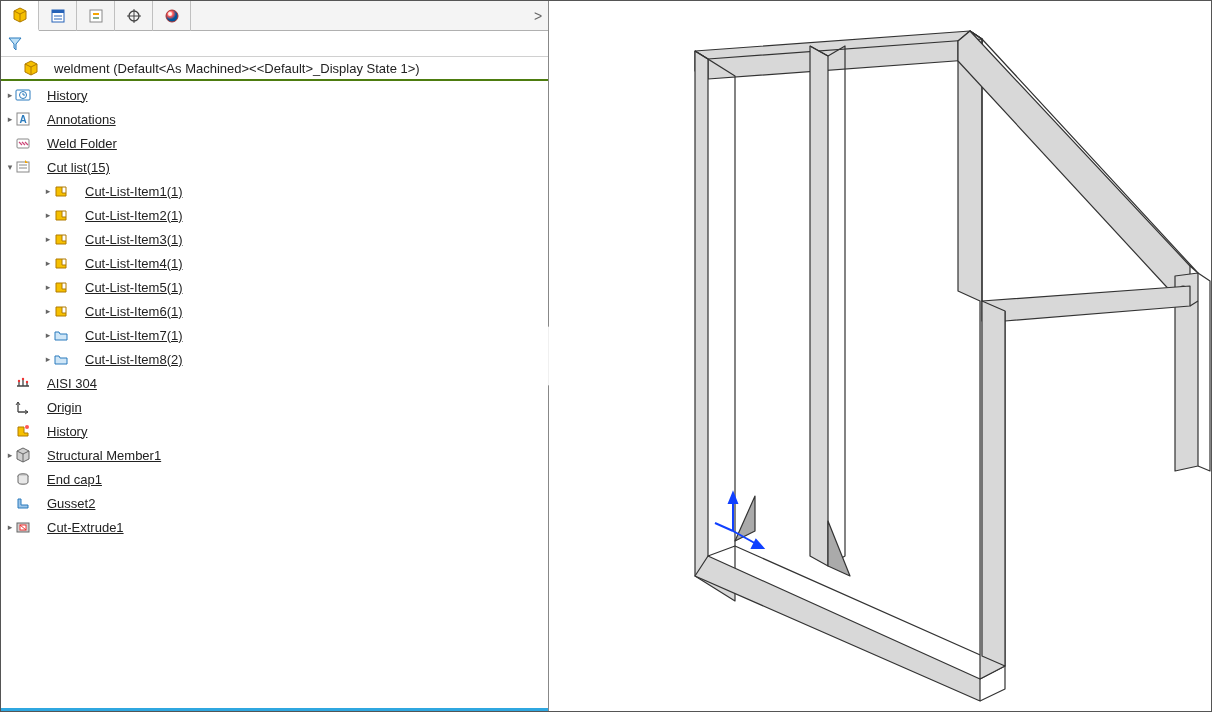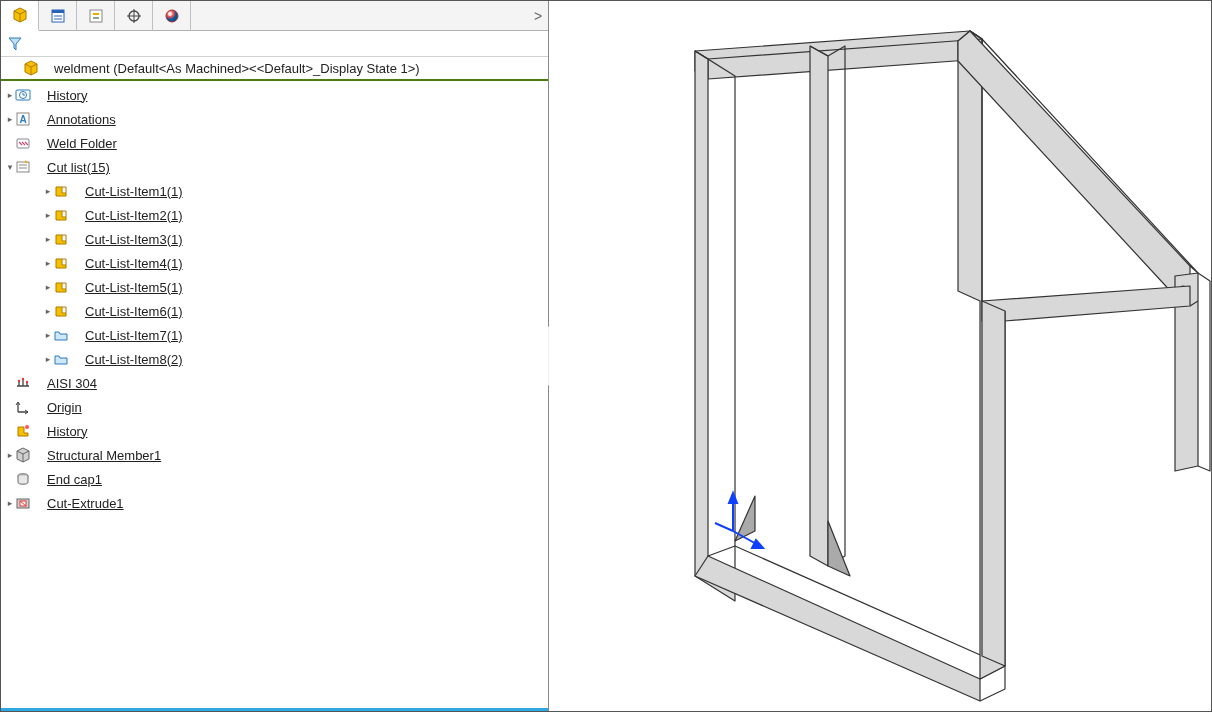--- a/index.html
+++ b/index.html
@@ -330,20 +330,27 @@
           <span class="tree-label">Structural Member1</span>
         </div>
         <div class="tree-row indent-1">
           <span class="tree-arrow empty">▸</span>
           <svg class="ico tree-icon">
             <use href="#i-endcap"></use>
           </svg>
           <span class="tree-label">End cap1</span>
         </div>
         <div class="tree-row indent-1">
+          <span class="tree-arrow empty">▸</span>
+          <svg class="ico tree-icon">
+            <use href="#i-gusset"></use>
+          </svg>
+          <span class="tree-label">Gusset2</span>
+        </div>
+        <div class="tree-row indent-1">
           <span class="tree-arrow">▸</span>
           <svg class="ico tree-icon">
             <use href="#i-cutextrude"></use>
           </svg>
           <span class="tree-label">Cut-Extrude1</span>
         </div>
       </div>
 
     <div class="sidebar-footer-line"></div>
 

